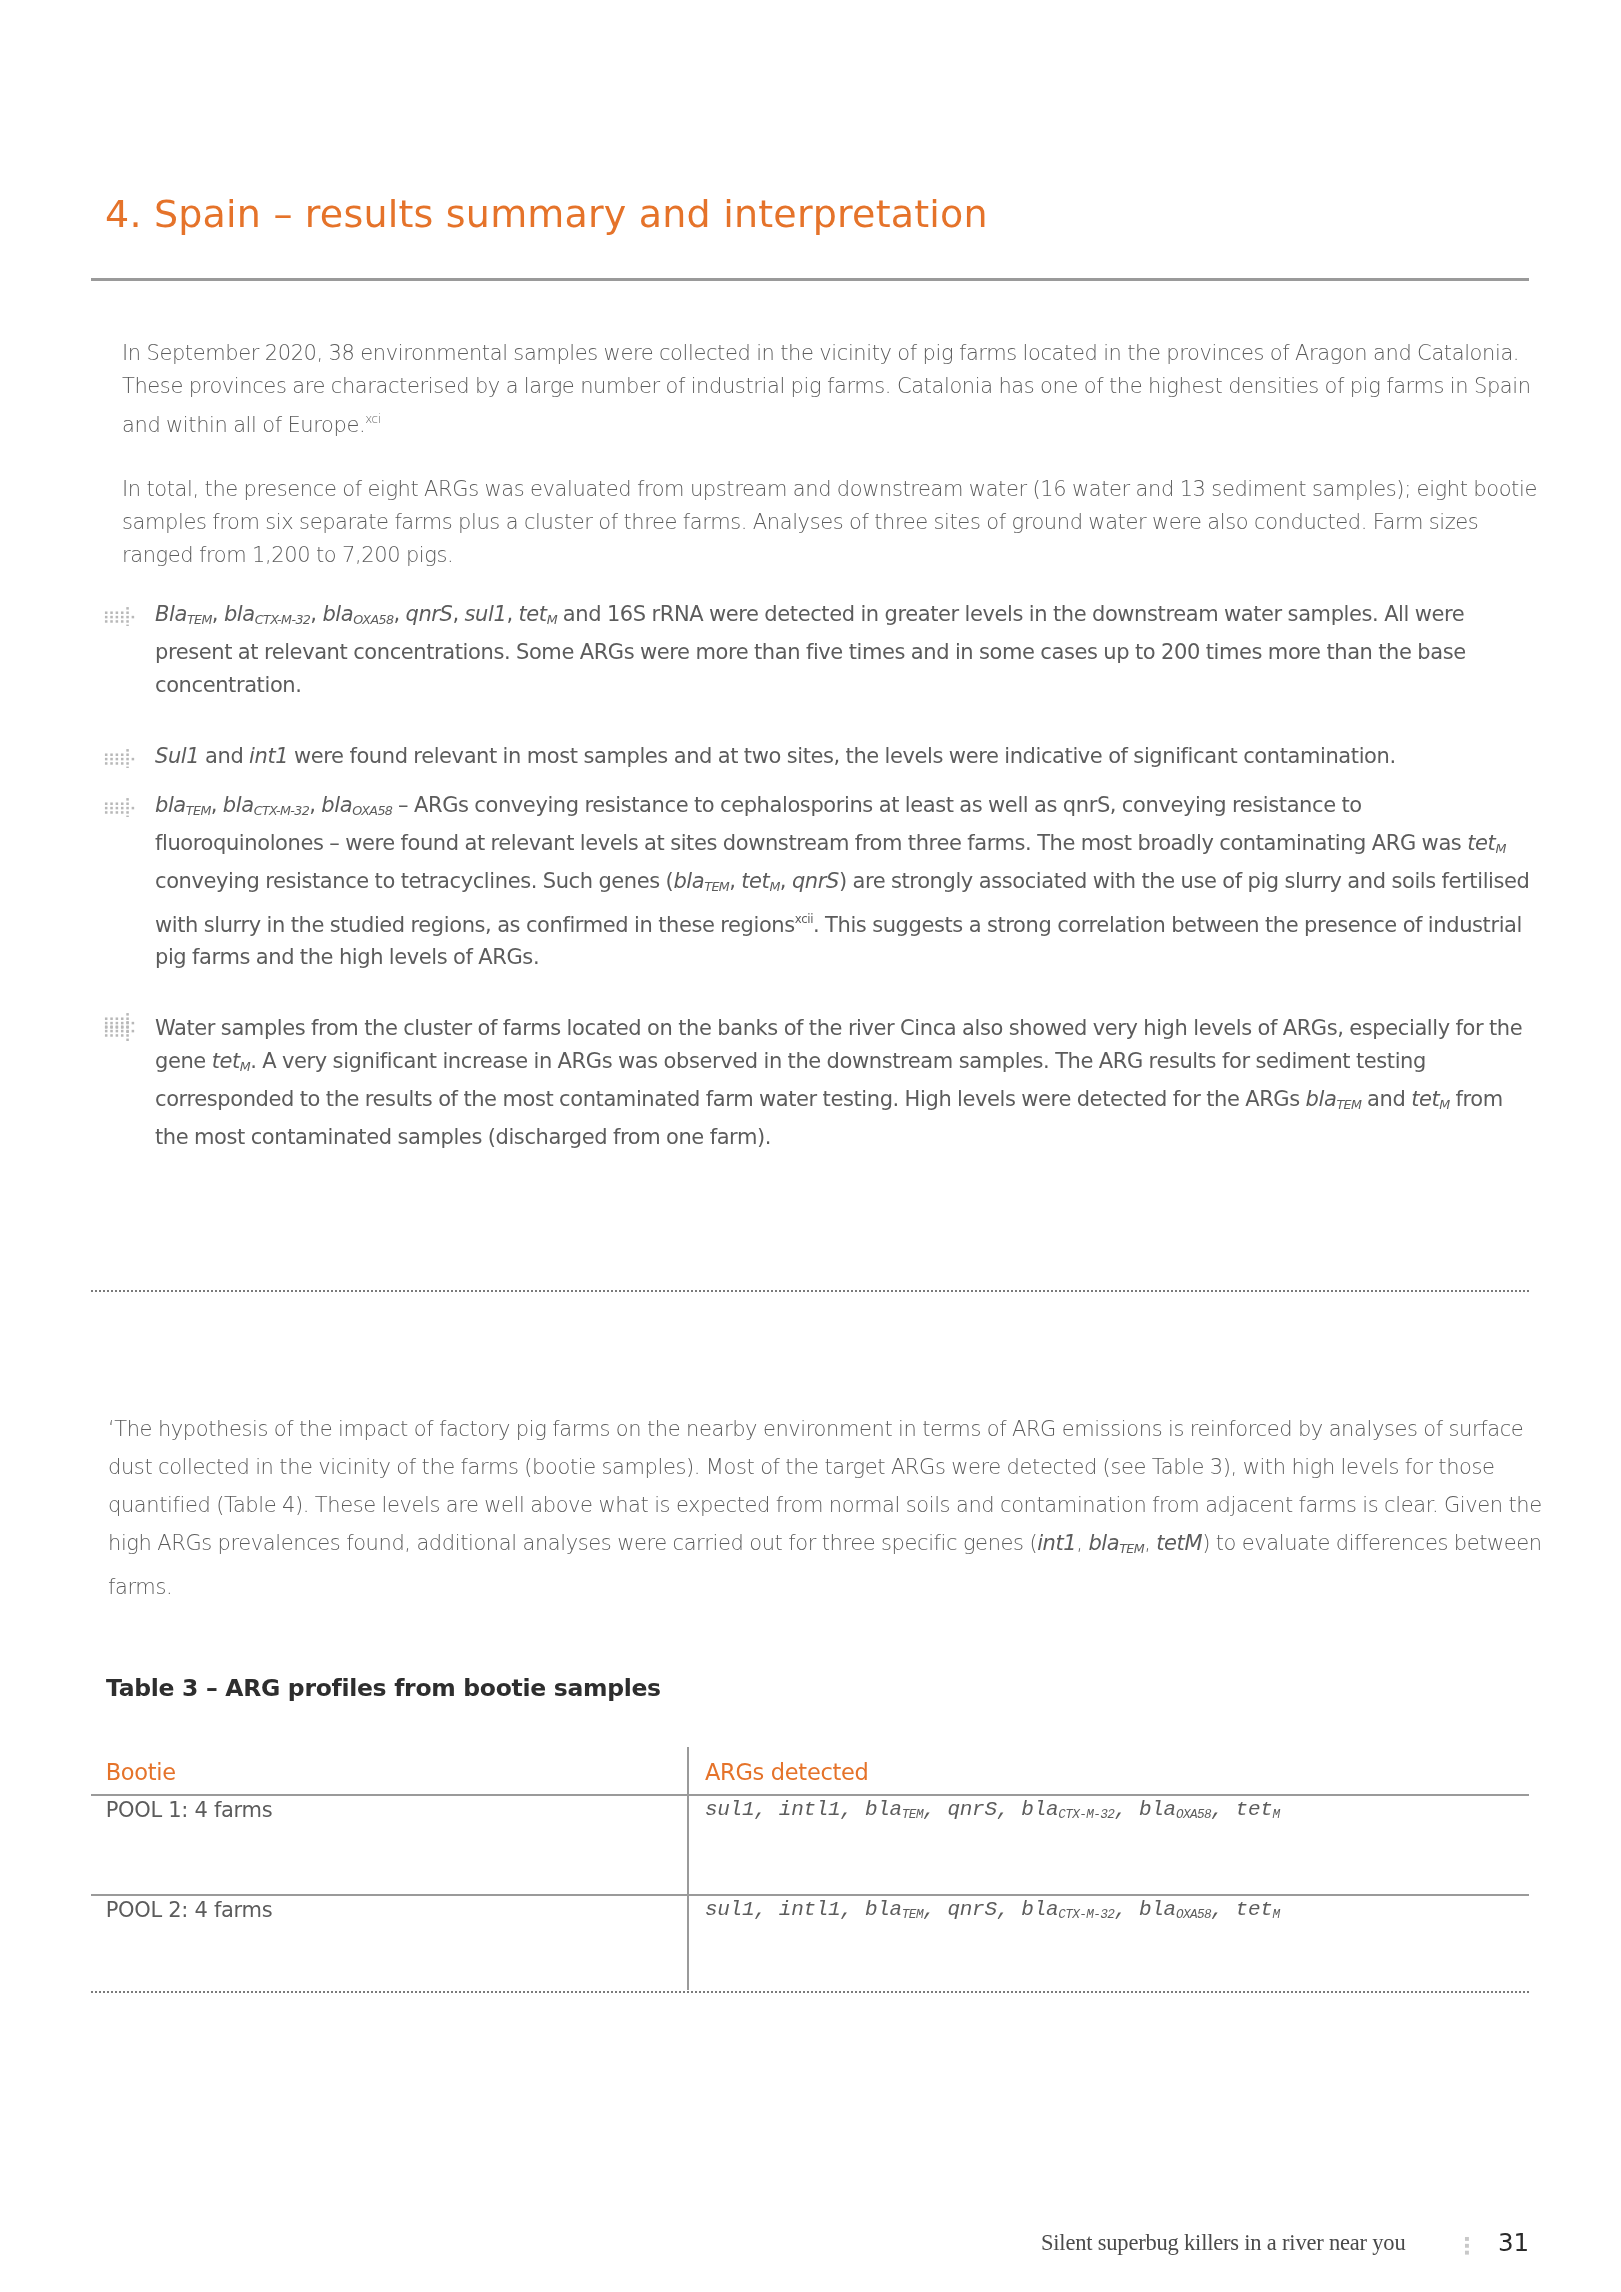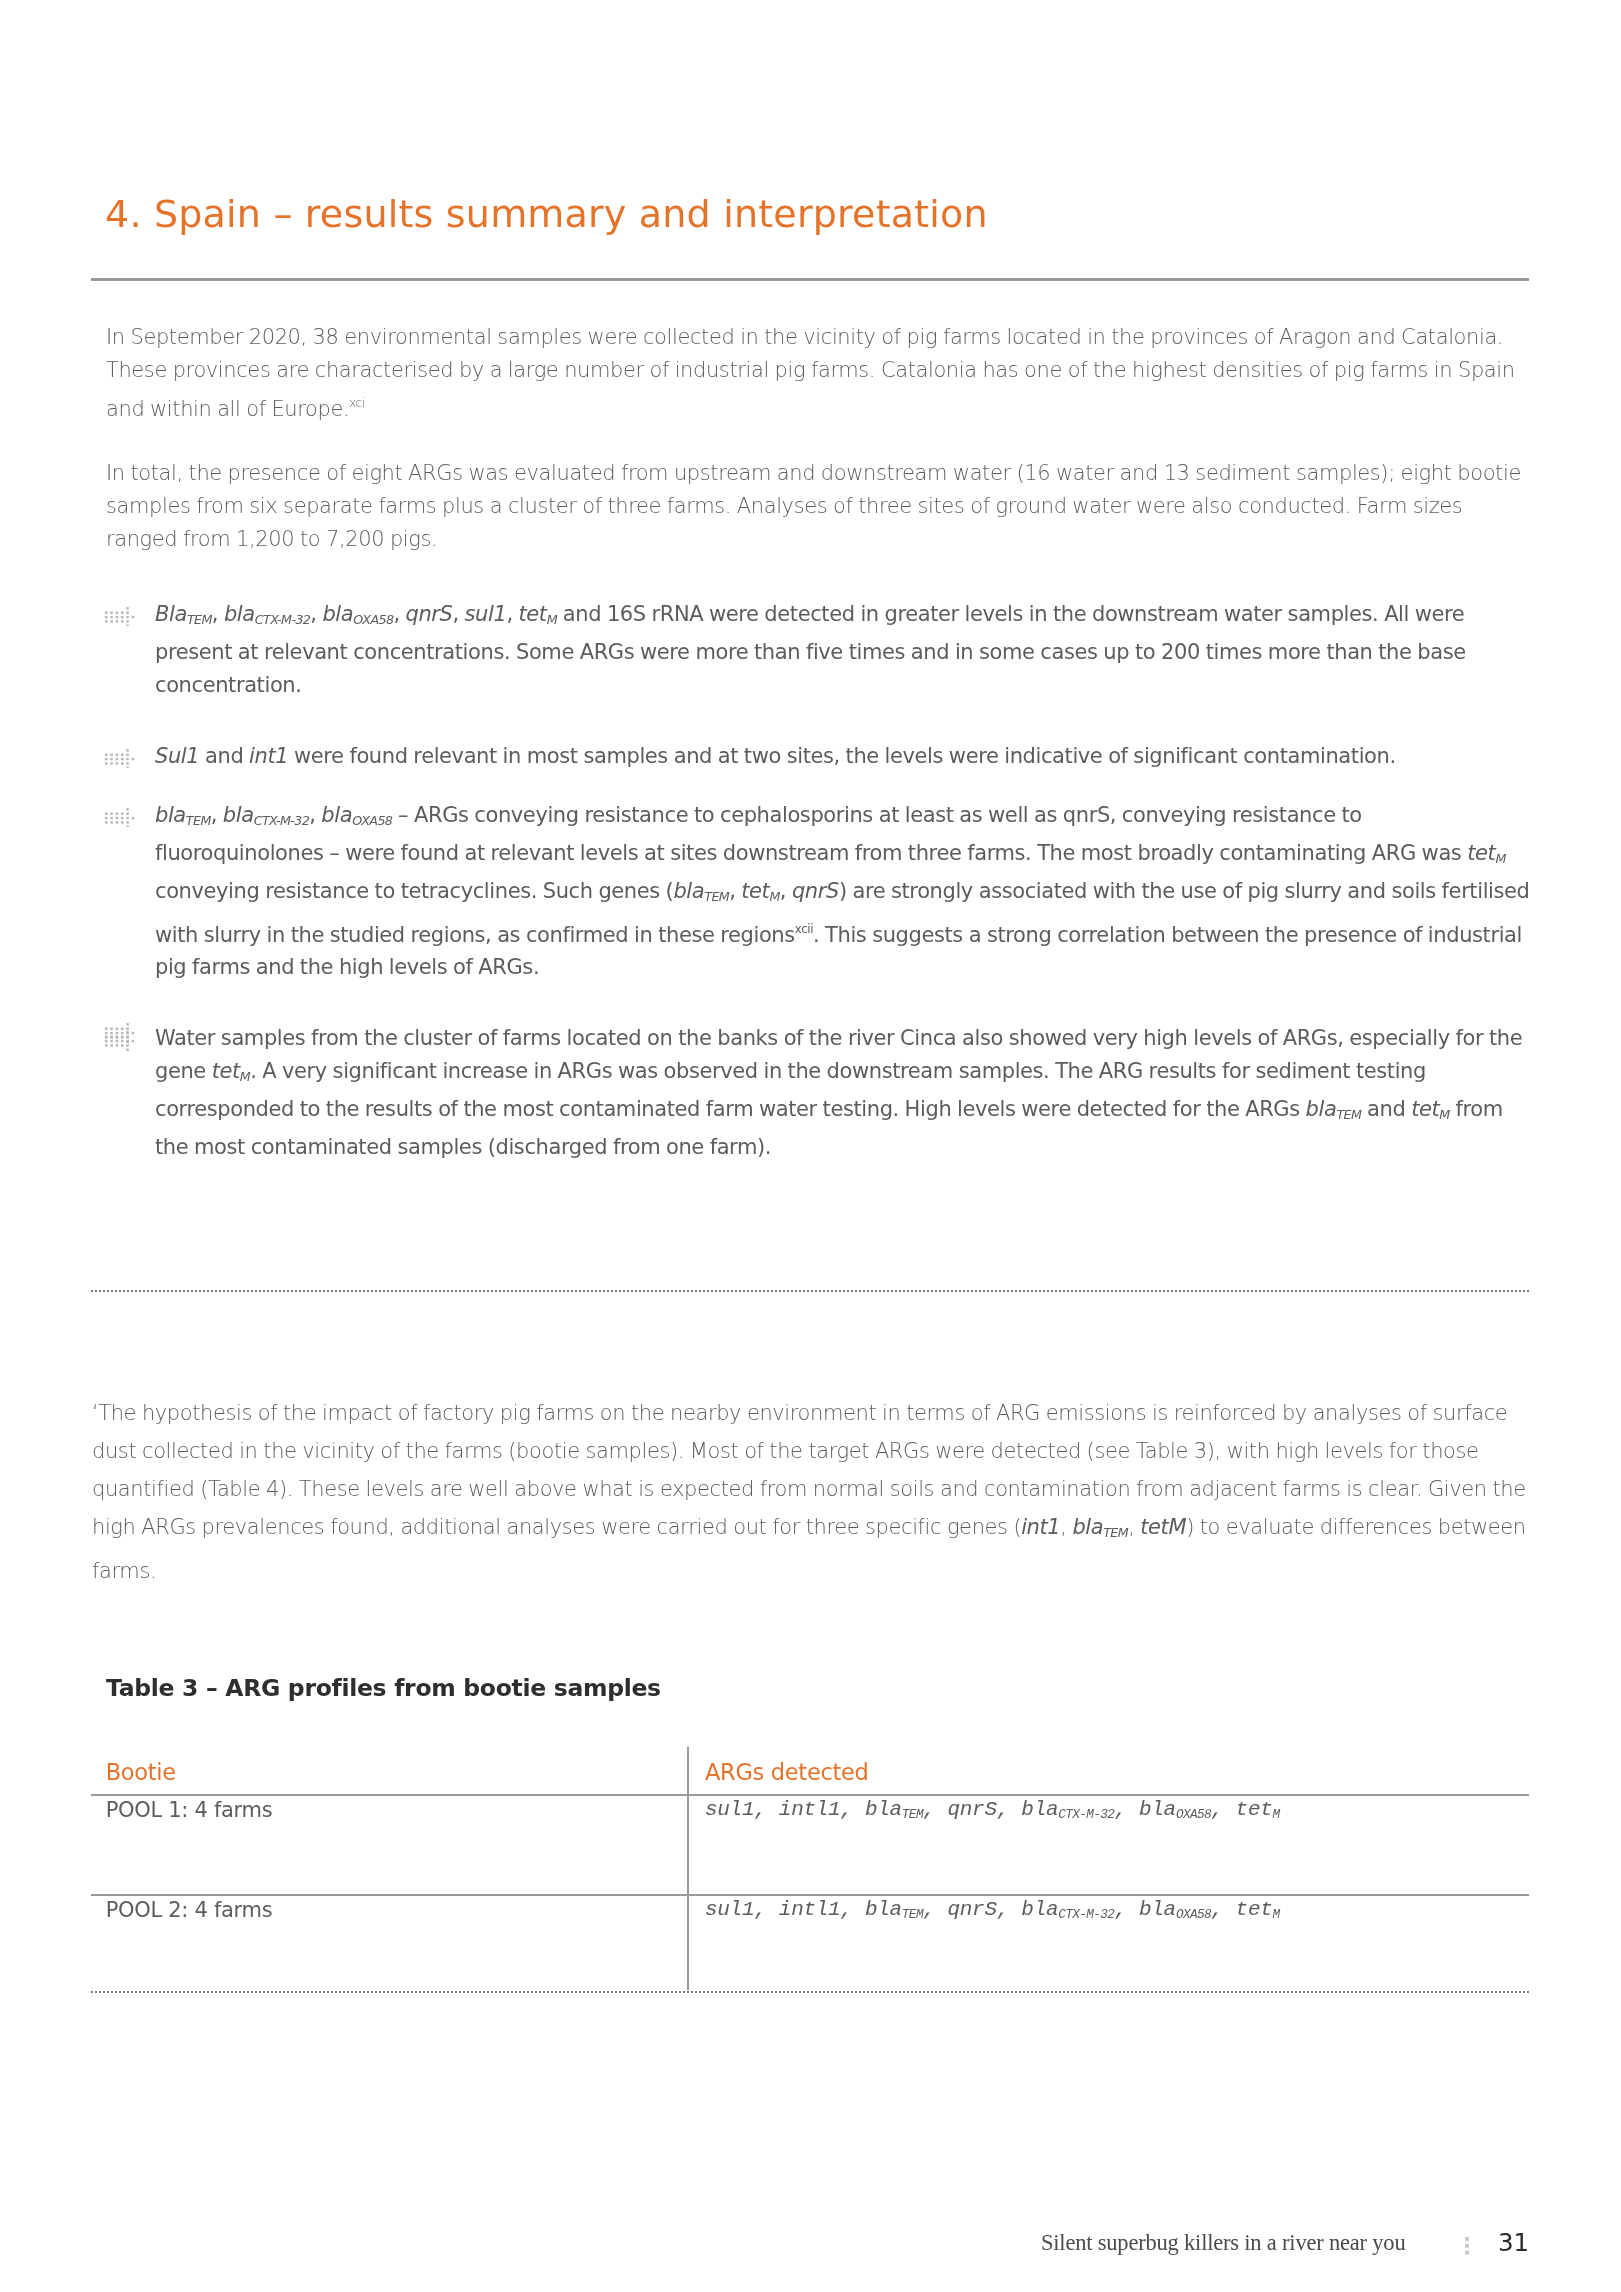--- a/index.html
+++ b/index.html
@@ -5,31 +5,31 @@
   html, body { margin: 0; padding: 0; background: #ffffff; }
   body { width: 1621px; height: 2293px; position: relative; overflow: hidden;
          font-family: "DejaVu Sans", sans-serif; color: #5a5a5a; }
   .page { position: absolute; left: 0; top: 0; width: 1621px; height: 2293px; }
 
   .heading { position: absolute; left: 105px; top: 192px; margin: 0;
              font-family: "DejaVu Sans", sans-serif; font-weight: normal;
              font-size: 38px; color: #e5732a; letter-spacing: 0.2px; }
   .heading-rule { position: absolute; left: 91px; top: 278px; width: 1438px; height: 2.9px; background: #9a9a9a; }
 
-  .para { position: absolute; margin: 0; font-size: 21px; line-height: 33px;
+  .para { position: absolute; margin: 16px; font-size: 21px; line-height: 33px;
           color: #5c5c5c; font-weight: 300; letter-spacing: -0.4px; word-spacing: -0.5px; }
   .p1 { left: 106px; top: 321px; width: 1431px; }
   .p2 { left: 106px; top: 457px; width: 1431px; }
 
   .bullets { position: absolute; left: 103px; top: 598px; width: 1431px; margin: 0; padding: 0; list-style: none; }
   .bullet { position: relative; padding-left: 52px; font-size: 21px; line-height: 33px;
             color: #5c5c5c; letter-spacing: -0.4px; word-spacing: -0.5px; }
   .bullet-icon { position: absolute; left: 0; top: 8.8px; width: 33px; height: 19.6px; }
   .b1 { margin-bottom: 38px; }
-  .b2 { margin-bottom: 26px; }
+  .b2 { margin-bottom: 16px; }
   .b3 { margin-bottom: 30px; }
   .b4 { margin-bottom: 38px; }
   .b5 { }
 
   i { font-style: italic; }
   sub.g { font-size: 12.7px; font-style: italic; vertical-align: -2.9px; letter-spacing: -0.6px; }
   sup.r { font-size: 11.8px; vertical-align: 8.8px; }
 
   .dotted { position: absolute; left: 91px; width: 1438px; height: 0; border-top: 2px dotted #7a7a7a; }
   .dot1 { top: 1290px; }

